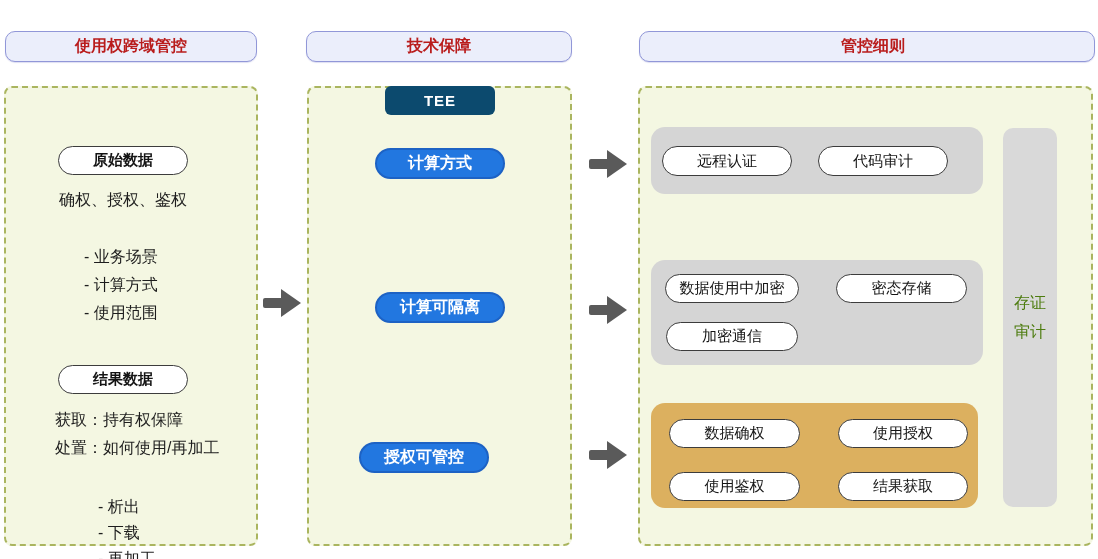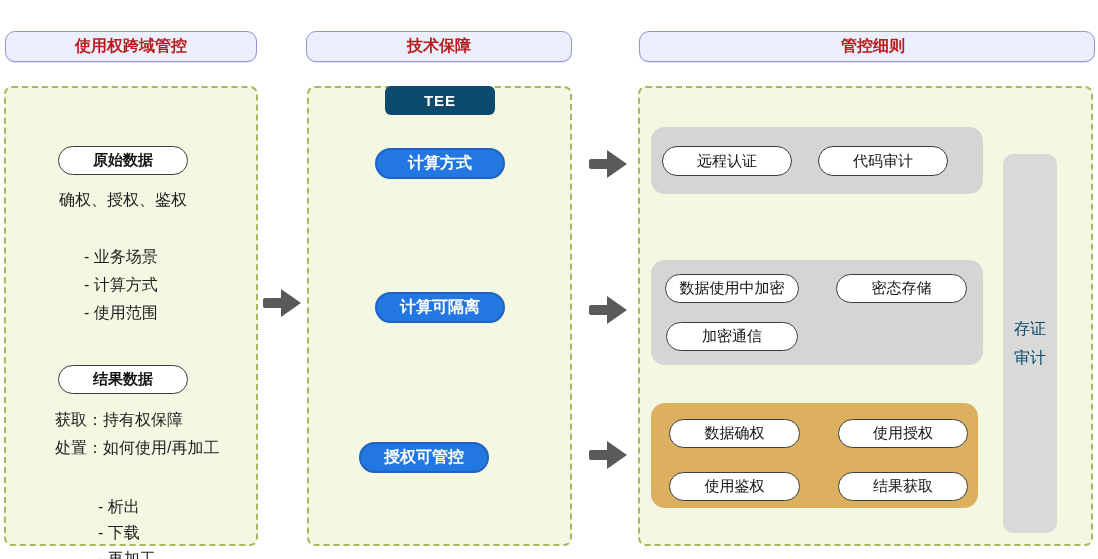--- a/index.html
+++ b/index.html
@@ -48,21 +48,21 @@
     font-size:15px; font-weight:bold; color:#ffffff; letter-spacing:1px;
   }
 
   .group-gray { position:absolute; background:#d5d5d5; border-radius:14px; }
   .group-gold { position:absolute; background:#dcb05f; border-radius:14px; }
 
   .vbar {
     position:absolute; left:1003px; top:128px; width:54px; height:379px;
     background:#d9d9d9; border-radius:10px;
     display:flex; flex-direction:column; align-items:center; justify-content:center;
-    gap:8px; font-size:16px; color:#0c4a6e;margin-top:26px;
+    gap:8px; font-size:16px; color:#4d7c0f;
   }
 
   .txt { position:absolute; font-size:16px; color:#1d1d1d; white-space:nowrap; }
   .txt-center { text-align:center; }
   .list { position:absolute; font-size:16px; color:#1d1d1d; }
   .list div { line-height:28px; }
   .list-sm div { line-height:26px; }
 
   
   .arrow { position:absolute; width:38px; height:28px; }

